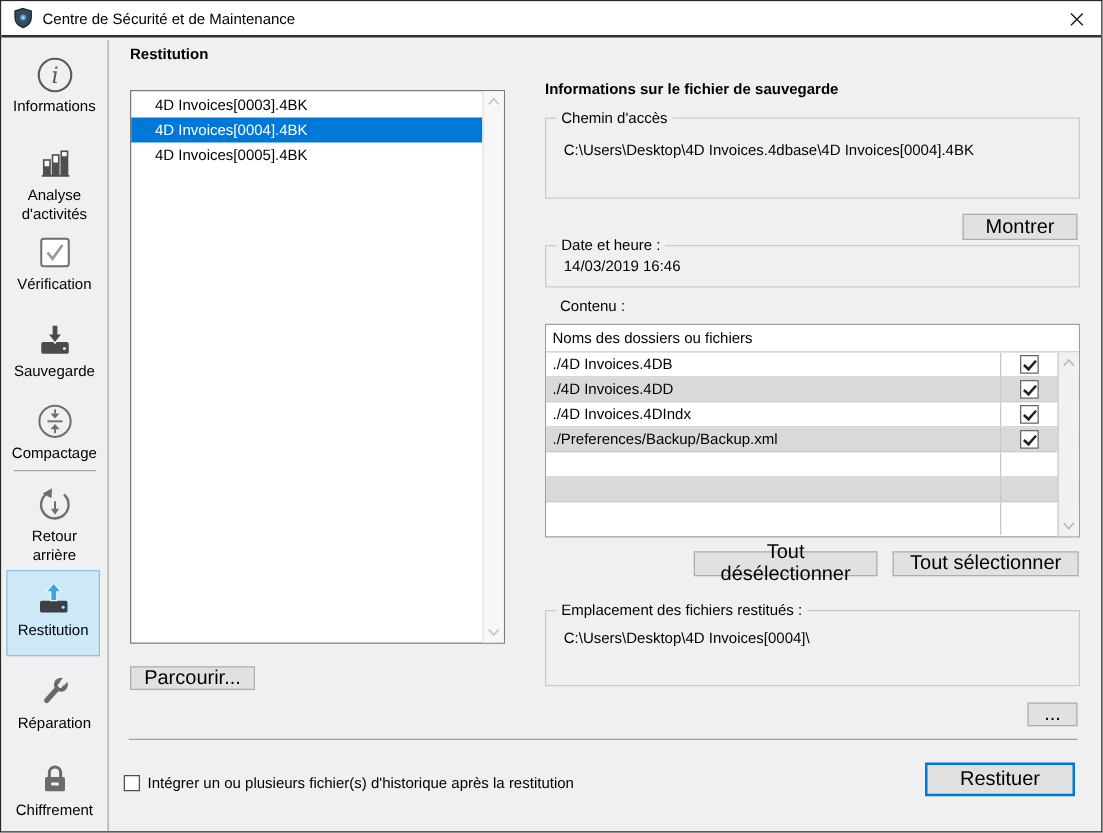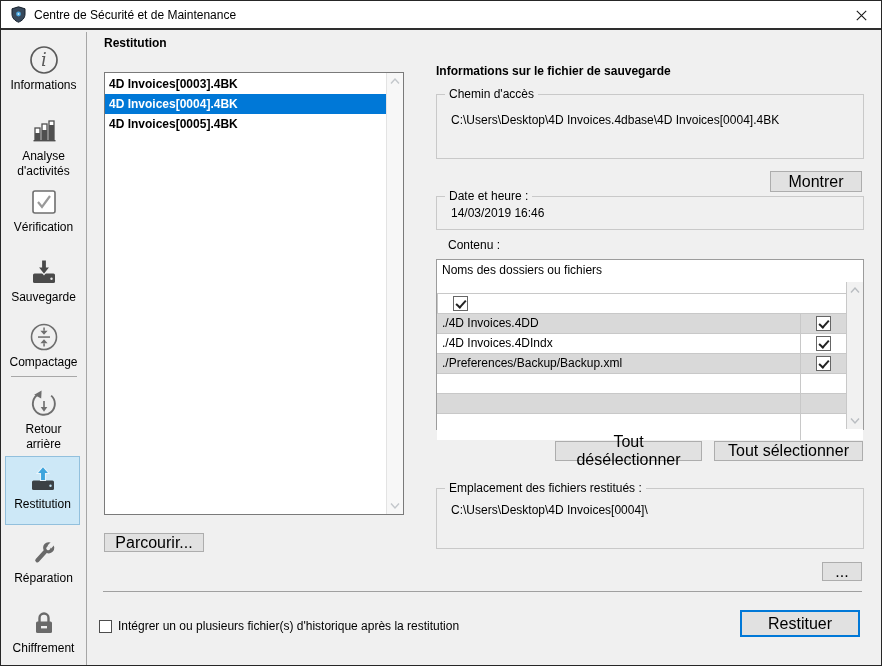--- a/index.html
+++ b/index.html
@@ -26,39 +26,39 @@
   .side-item.selected-box{left:4px;width:75px;height:69px;background:#cde8f7;
     border:1px solid #92c0dd;padding-top:7px;}
   
   .content{position:absolute;left:87px;top:31px;right:0;bottom:0;}
   .page-title{position:absolute;left:16px;top:4px;font-weight:bold;}
   .panel-title{position:absolute;left:348px;top:32px;font-weight:bold;}
   
   .listbox{position:absolute;left:16px;top:40px;width:300px;height:443px;background:#fff;
     border:1px solid #7a7a7a;}
   .listbox .rows{position:absolute;left:0;top:1px;right:17px;}
-  .lrow{height:20px;line-height:20px;padding-left:4px;white-space:nowrap;overflow:hidden;font-weight:bold;}
+  .lrow{height:20px;line-height:20px;padding-left:19px;white-space:nowrap;overflow:hidden;}
   .lrow.selected{background:#0078d7;color:#ffffff;}
   .vscroll{position:absolute;top:0;right:0;bottom:0;width:17px;background:#f7f7f7;
     border-left:1px solid #e3e3e3;}
   .vscroll .chev{position:absolute;left:2px;width:12px;height:8px;}
   .vscroll .chev.up{top:4px;} .vscroll .chev.down{bottom:4px;}
   
   .group{position:absolute;border:1px solid #c9c9c9;}
   .group-label{position:absolute;top:-8px;left:8px;background:#f0f0f0;padding:0 4px;}
   .group-value{position:absolute;left:14px;white-space:nowrap;}
   
   .btn{position:absolute;background:#e1e1e1;border:1px solid #adadad;
     display:flex;align-items:center;justify-content:center;
     font-family:inherit;font-size:16px;color:#000;cursor:default;}
   .btn.default{border:2px solid #0078d7;}
   
   .ctable{position:absolute;left:348px;top:227px;width:428px;height:171px;background:#fff;
     border:1px solid #9c9c9c;}
-  .ctable .thead{height:34px;line-height:21px;padding-left:5px;border-bottom:1px solid #c8c8c8;
+  .ctable .thead{height:22px;line-height:21px;padding-left:5px;border-bottom:1px solid #c8c8c8;
     background:#fff;position:relative;}
   .crow{display:flex;height:20px;border-bottom:1px solid #c8c8c8;background:#fff;}
   .crow.alt{background:#d9d9d9;}
   .crow.last{height:26px;border-bottom:none;}
   .cname{width:363px;line-height:19px;padding-left:5px;white-space:nowrap;overflow:hidden;}
   .ccheck{width:46px;border-left:1px solid #c8c8c8;display:flex;align-items:center;justify-content:center;}
   .ctable .tscroll{position:absolute;top:22px;right:0;bottom:0;width:17px;background:#f1f1f1;
     border-left:1px solid #c8c8c8;}
   .ctable .tscroll .chev{position:absolute;left:2px;width:12px;height:8px;}
   .ctable .tscroll .chev.up{top:4px;} .ctable .tscroll .chev.down{bottom:4px;}
@@ -219,20 +219,21 @@
     <div class="group" style="left:348px;top:164px;width:428px;height:34px">
       <span class="group-label">Date et heure :</span>
       <span class="group-value" style="top:9px">14/03/2019 16:46</span>
     </div>
 
     <div style="position:absolute;left:360px;top:206px">Contenu :</div>
 
     <div class="ctable">
       <div class="thead">Noms des dossiers ou fichiers</div>
       <div class="crow">
+        <div class="cname">./4D Invoices.4DB</div>
         <div class="ccheck">
             <span class="cb checked"></span>
           </div>
       </div>
       <div class="crow alt">
         <div class="cname">./4D Invoices.4DD</div>
         <div class="ccheck">
             <span class="cb checked"></span>
           </div>
       </div>

